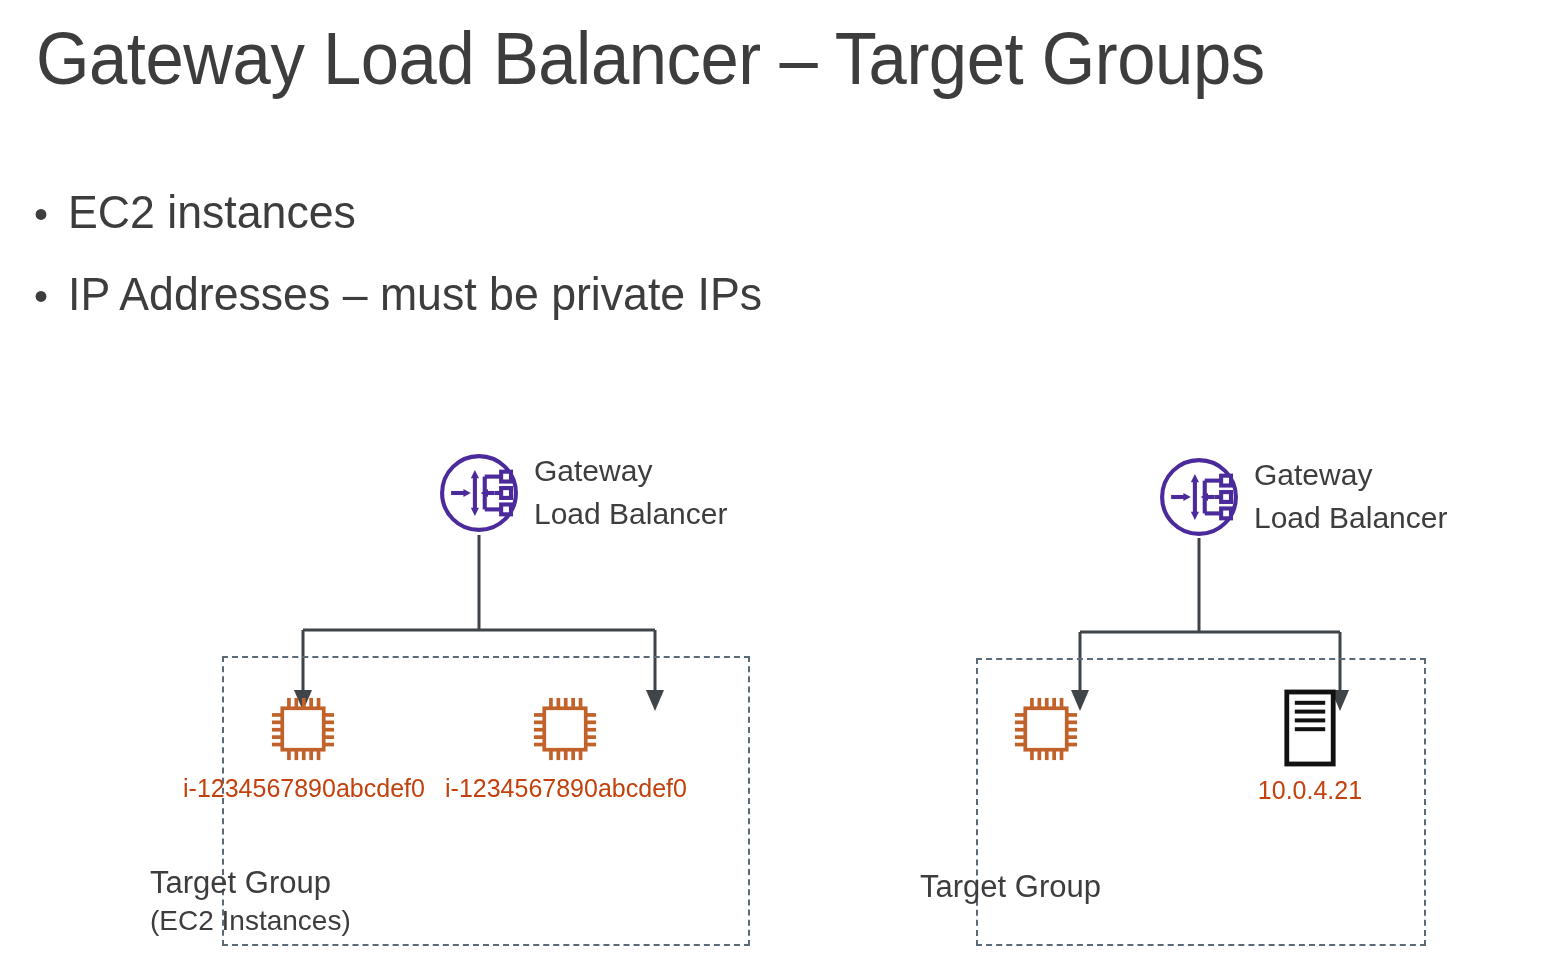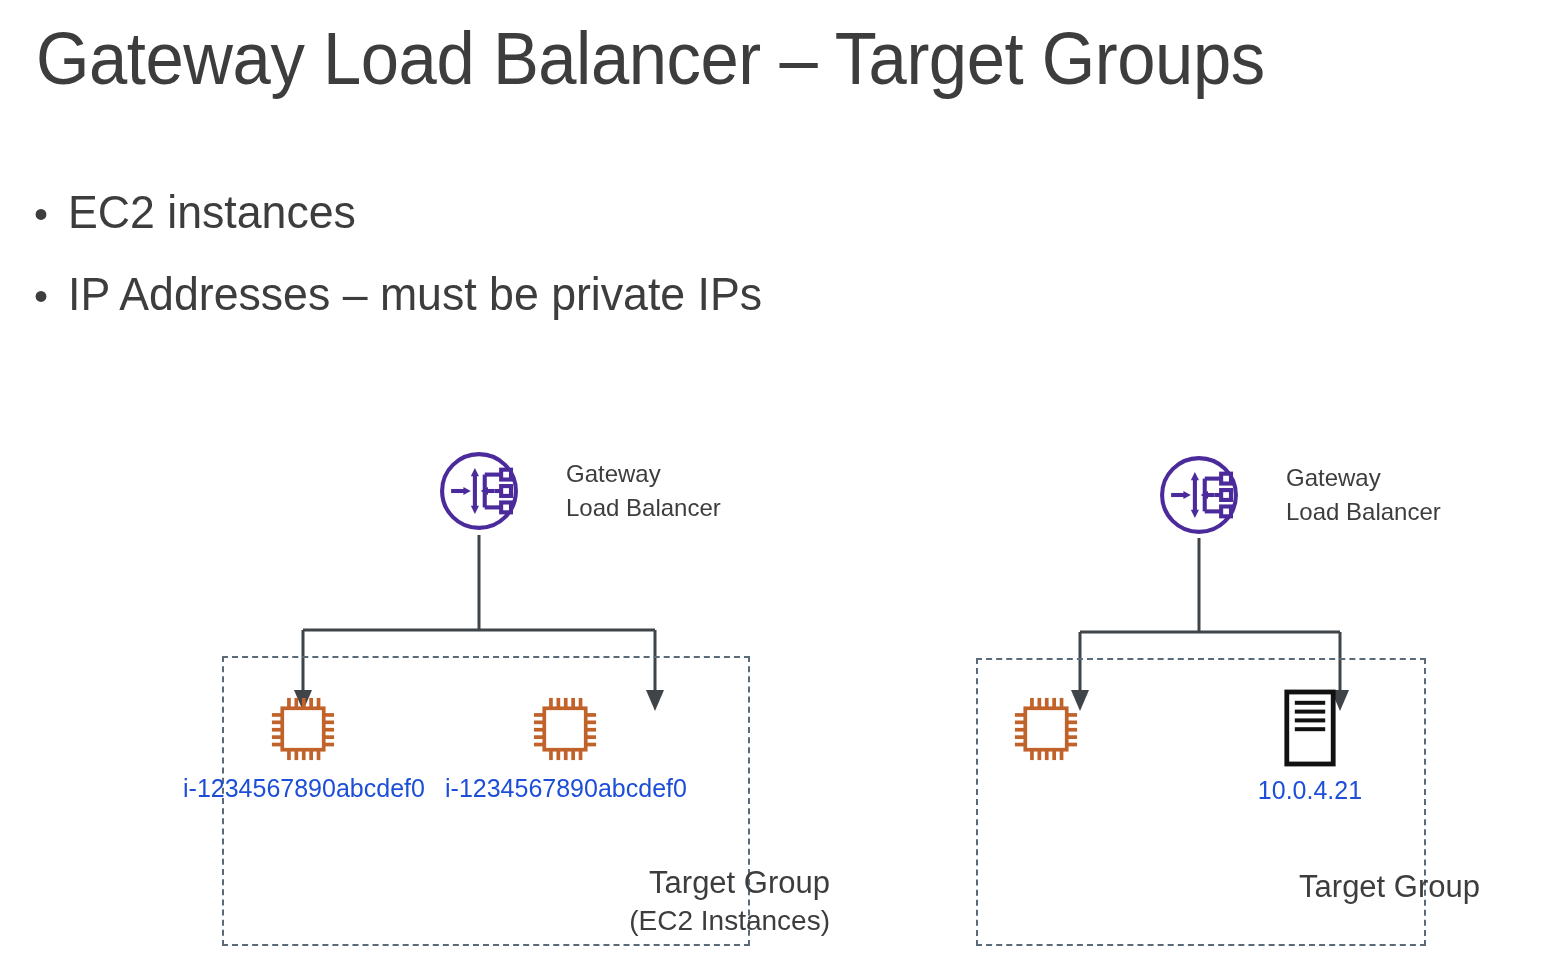--- a/index.html
+++ b/index.html
@@ -84,26 +84,25 @@
     display: flex;
     align-items: center;
     gap: 14px;
   }
   #panel-ec2 .gwlb { left: 288px; top: 20px; }
   #panel-ip  .gwlb { left: 238px; top: 24px; }
 
   .gwlb-icon { width: 82px; height: 82px; flex: 0 0 82px; display:block; }
   .gwlb-label {
     font-family: "Liberation Sans", sans-serif;
-    font-size: 24px;
+    font-size: 30px;
     font-weight: 400;
     color: #3d3d3d;
     line-height: 1.42;
     white-space: nowrap;
-    margin-left: 32px;
   }
 
   
   .connector {
     position: absolute;
     left: 0; top: 0;
     width: 100%;
     height: 534px;
     overflow: visible;
     pointer-events: none;
@@ -121,38 +120,38 @@
 
   
   .node {
     position: absolute;
     text-align: center;
     width: 240px;
   }
   .node .caption {
     font-family: "Liberation Sans", sans-serif;
     font-size: 25px;
-    color: #1d4ed8;
+    color: #c2410c;
     margin-top: 8px;
     white-space: nowrap;
   }
   .ec2-icon   { width: 74px; height: 74px; display: block; margin: 0 auto; }
   .server-icon{ width: 56px; height: 80px; display: block; margin: 0 auto; }
 
   
   #node-ec2-1 { left: 33px;  top: 262px; }
   #node-ec2-2 { left: 295px; top: 262px; }
   #node-ip-1  { left: 6px;   top: 262px; }
   #node-ip-2  { left: 270px; top: 258px; }
 
   
   .tg-caption {
     position: absolute;
     width: 100%;
-    text-align: right;
+    text-align: left;
     font-family: "Liberation Sans", sans-serif;
     color: #3d3d3d;
     line-height: 1.22;
   }
   #panel-ec2 .tg-caption { left: 0; top: 434px; }
   #panel-ip  .tg-caption { left: 0; top: 438px; }
   .tg-caption .tg-title   { font-size: 31px; font-weight: 400; display:block; }
   .tg-caption .tg-subtitle{ font-size: 28px; font-weight: 400; display:block; margin-top: 2px; }
 </style>
 </head>

